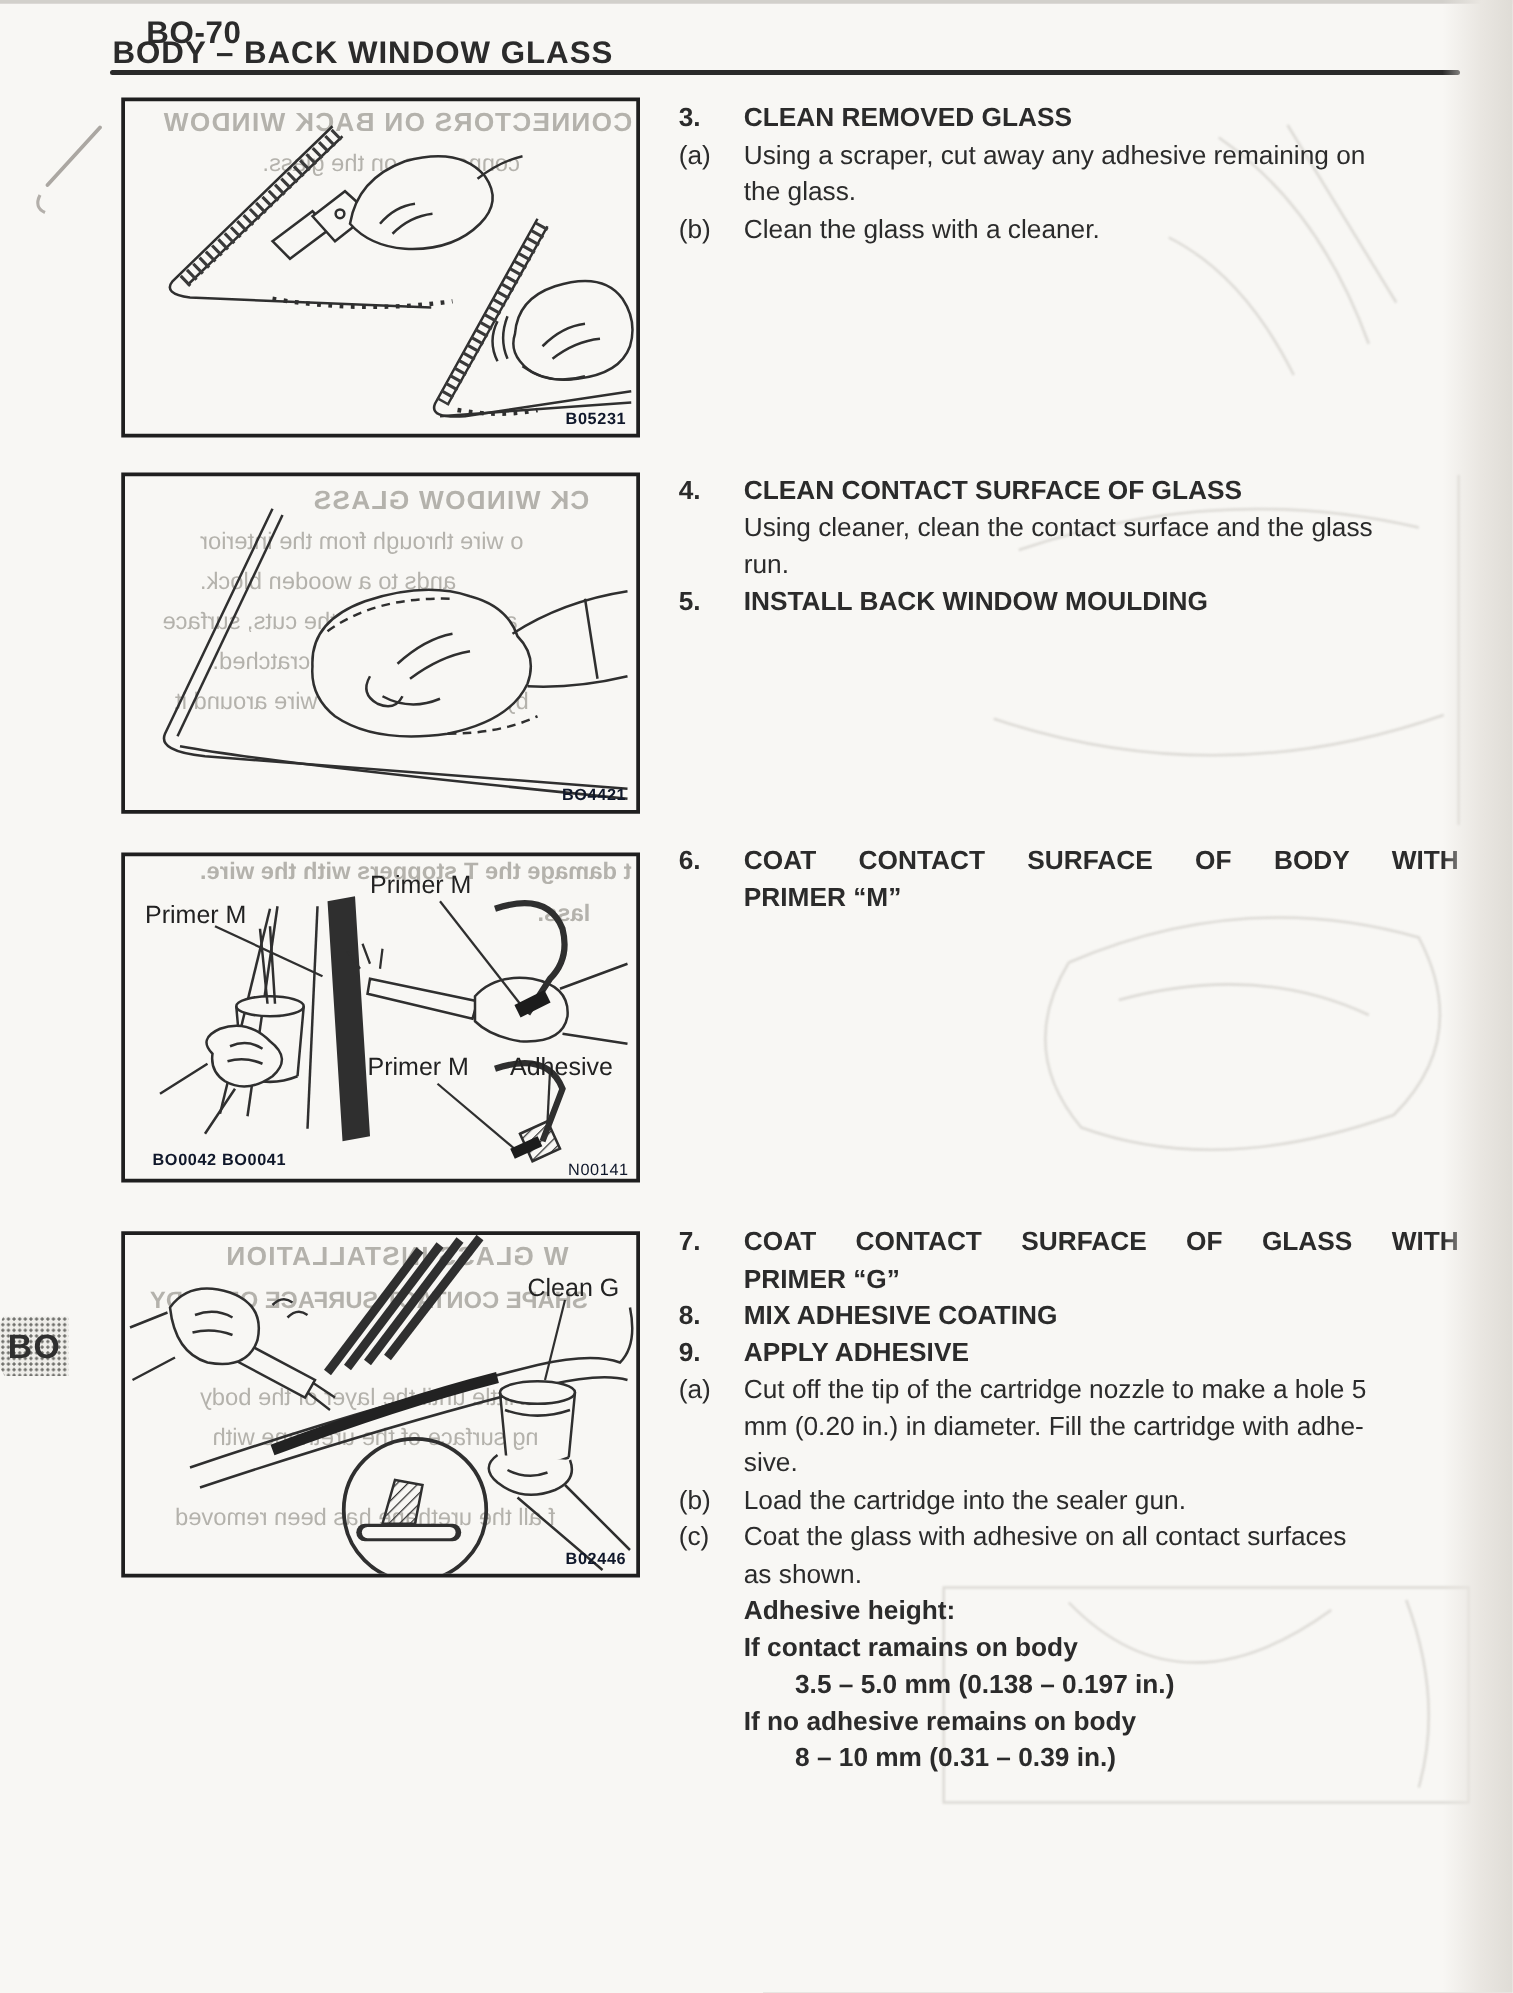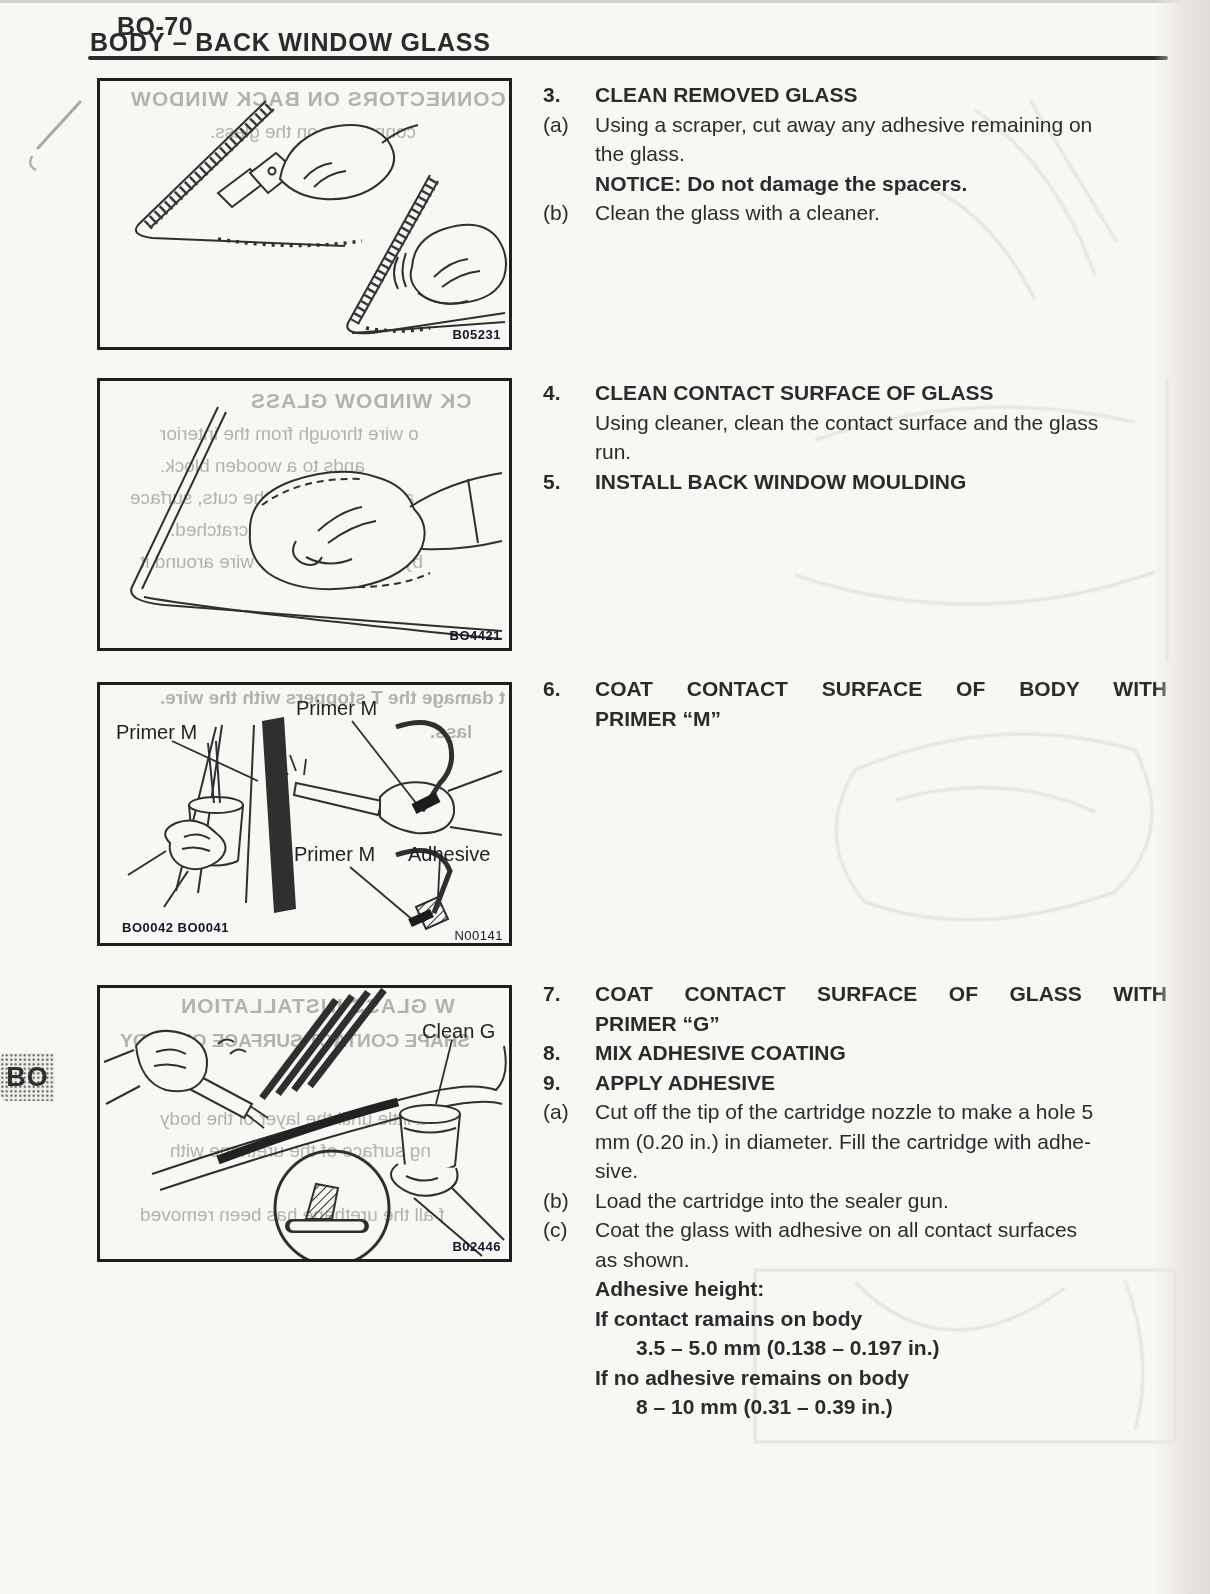--- a/index.html
+++ b/index.html
@@ -243,24 +243,20 @@
       <div class="row">
           <span class="n">3.</span>
           <span class="t bold">CLEAN REMOVED GLASS</span>
         </div>
       <div class="row">
           <span class="n p">(a)</span>
           <span class="t">Using a scraper, cut away any adhesive remaining on
 the glass.</span>
         </div>
       <div class="row">
-          <span class="n"></span>
-          <span class="t bold">NOTICE: Do not damage the spacers.</span>
-        </div>
-      <div class="row">
           <span class="n p">(b)</span>
           <span class="t">Clean the glass with a cleaner.</span>
         </div>
     </div>
 
     <div class="step" style="top:378px;">
       <div class="row">
           <span class="n">4.</span>
           <span class="t bold">CLEAN CONTACT SURFACE OF GLASS</span>
         </div>

